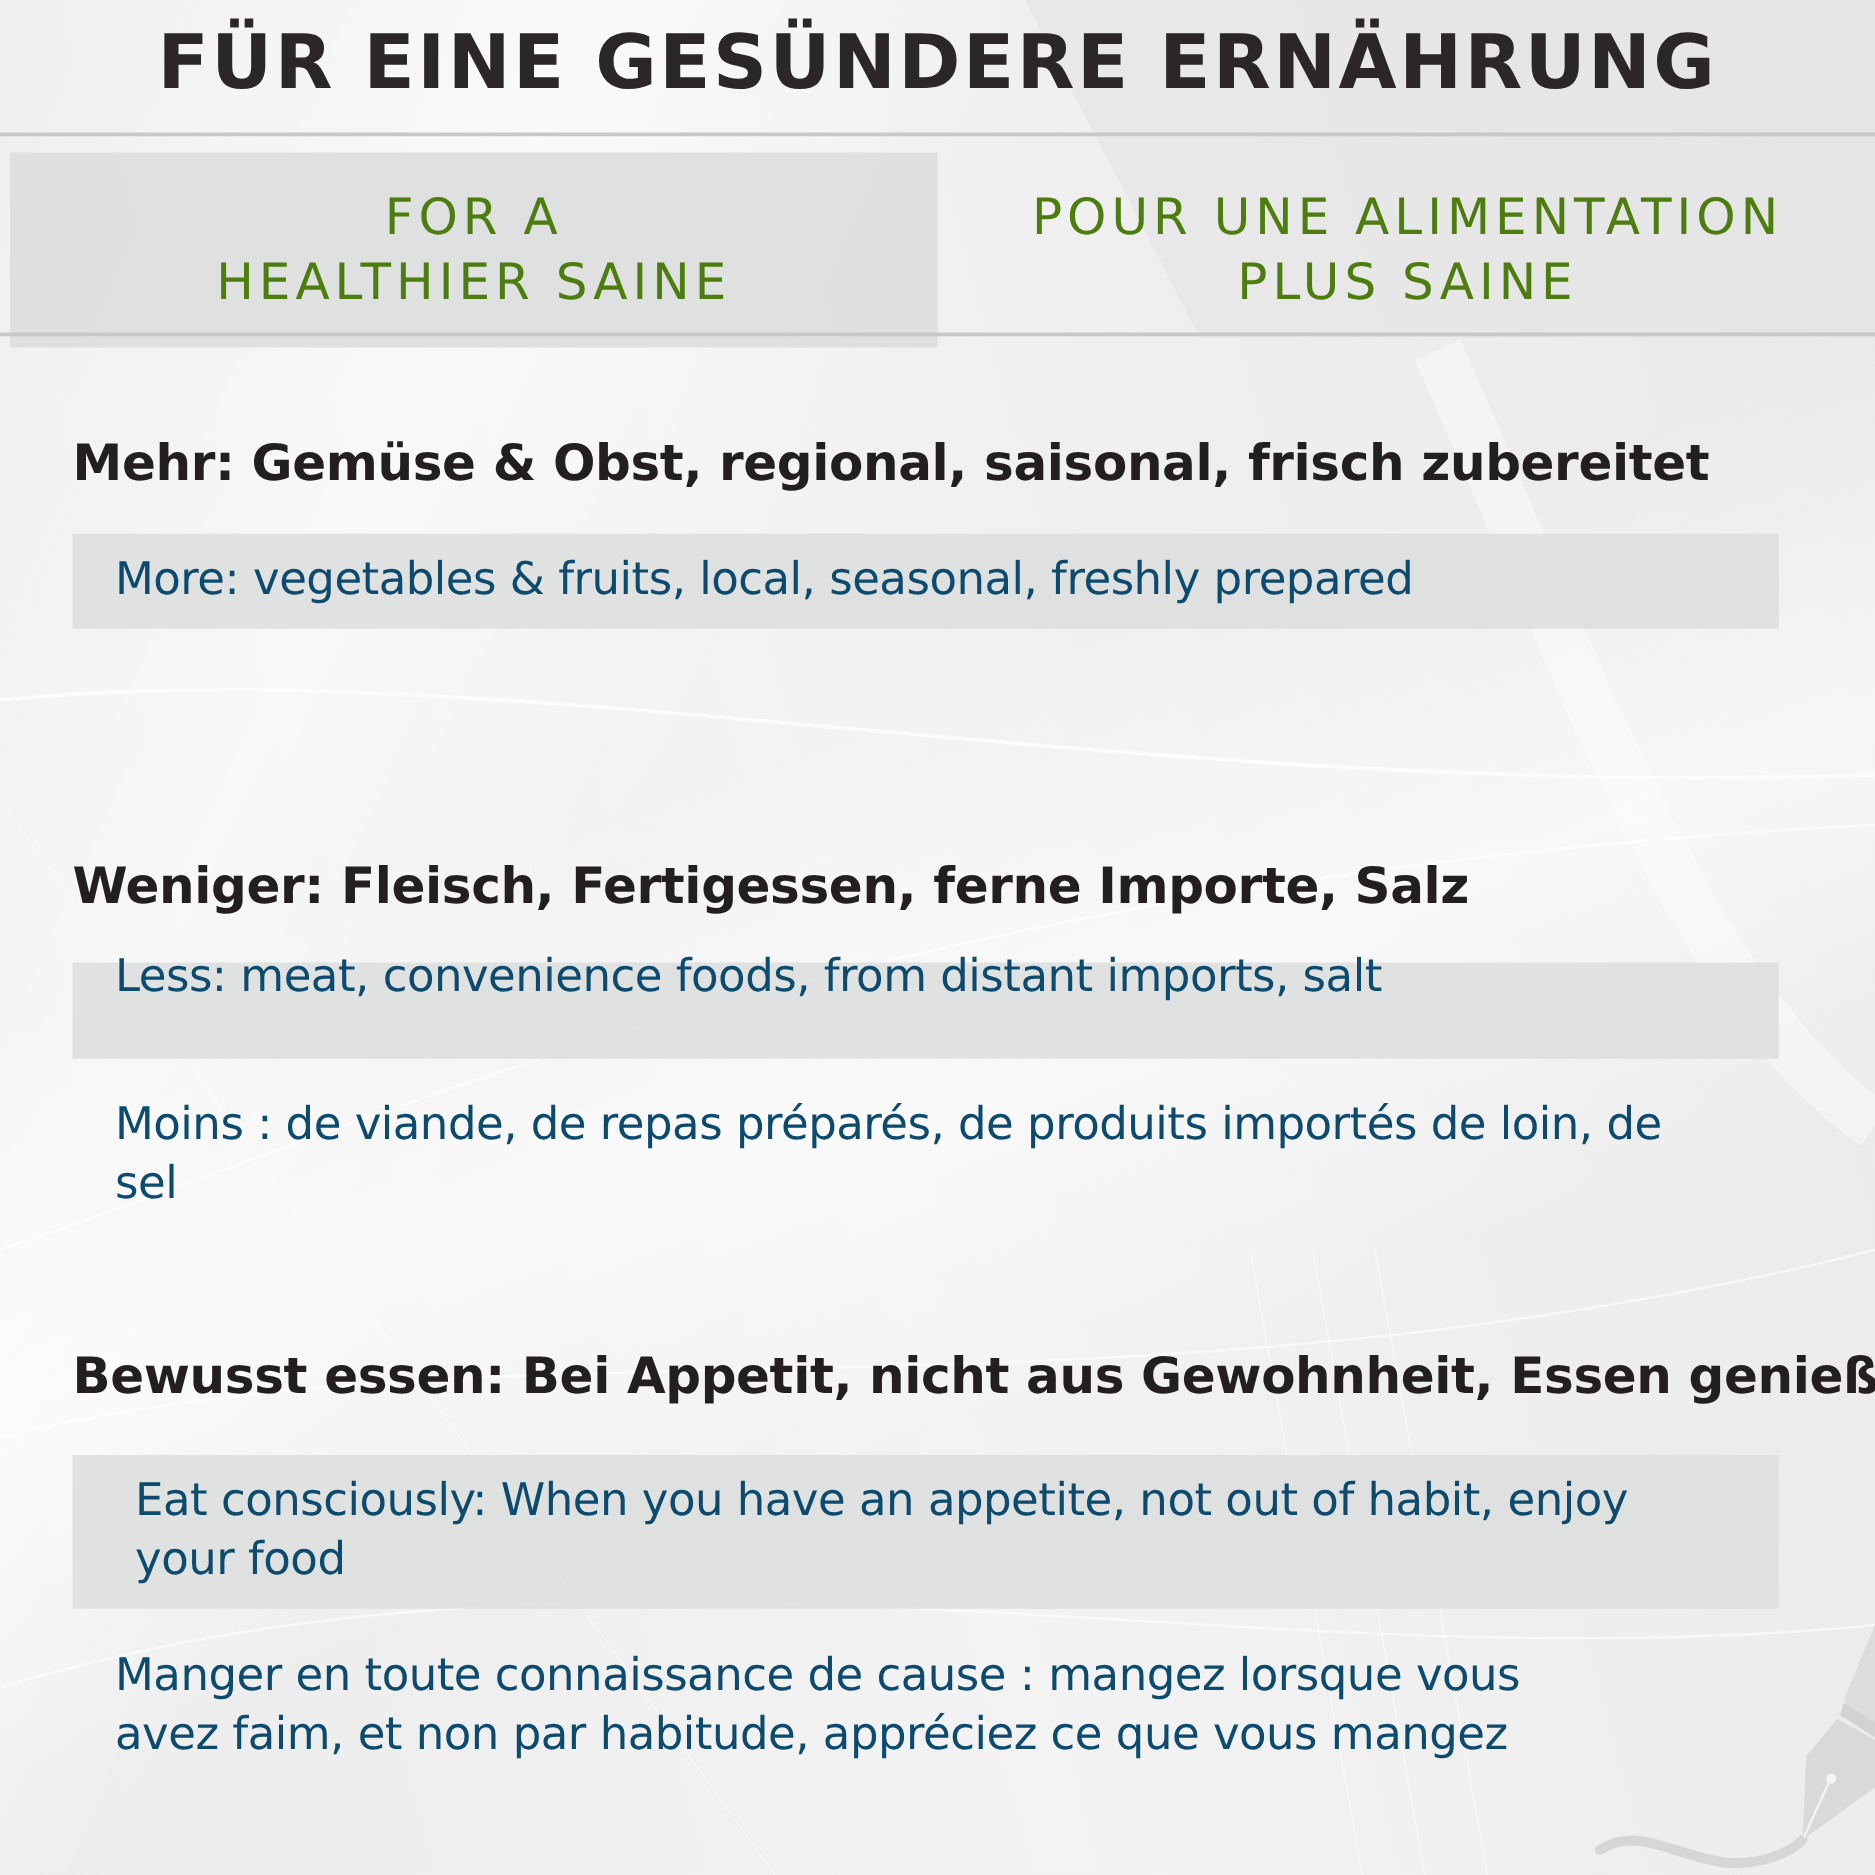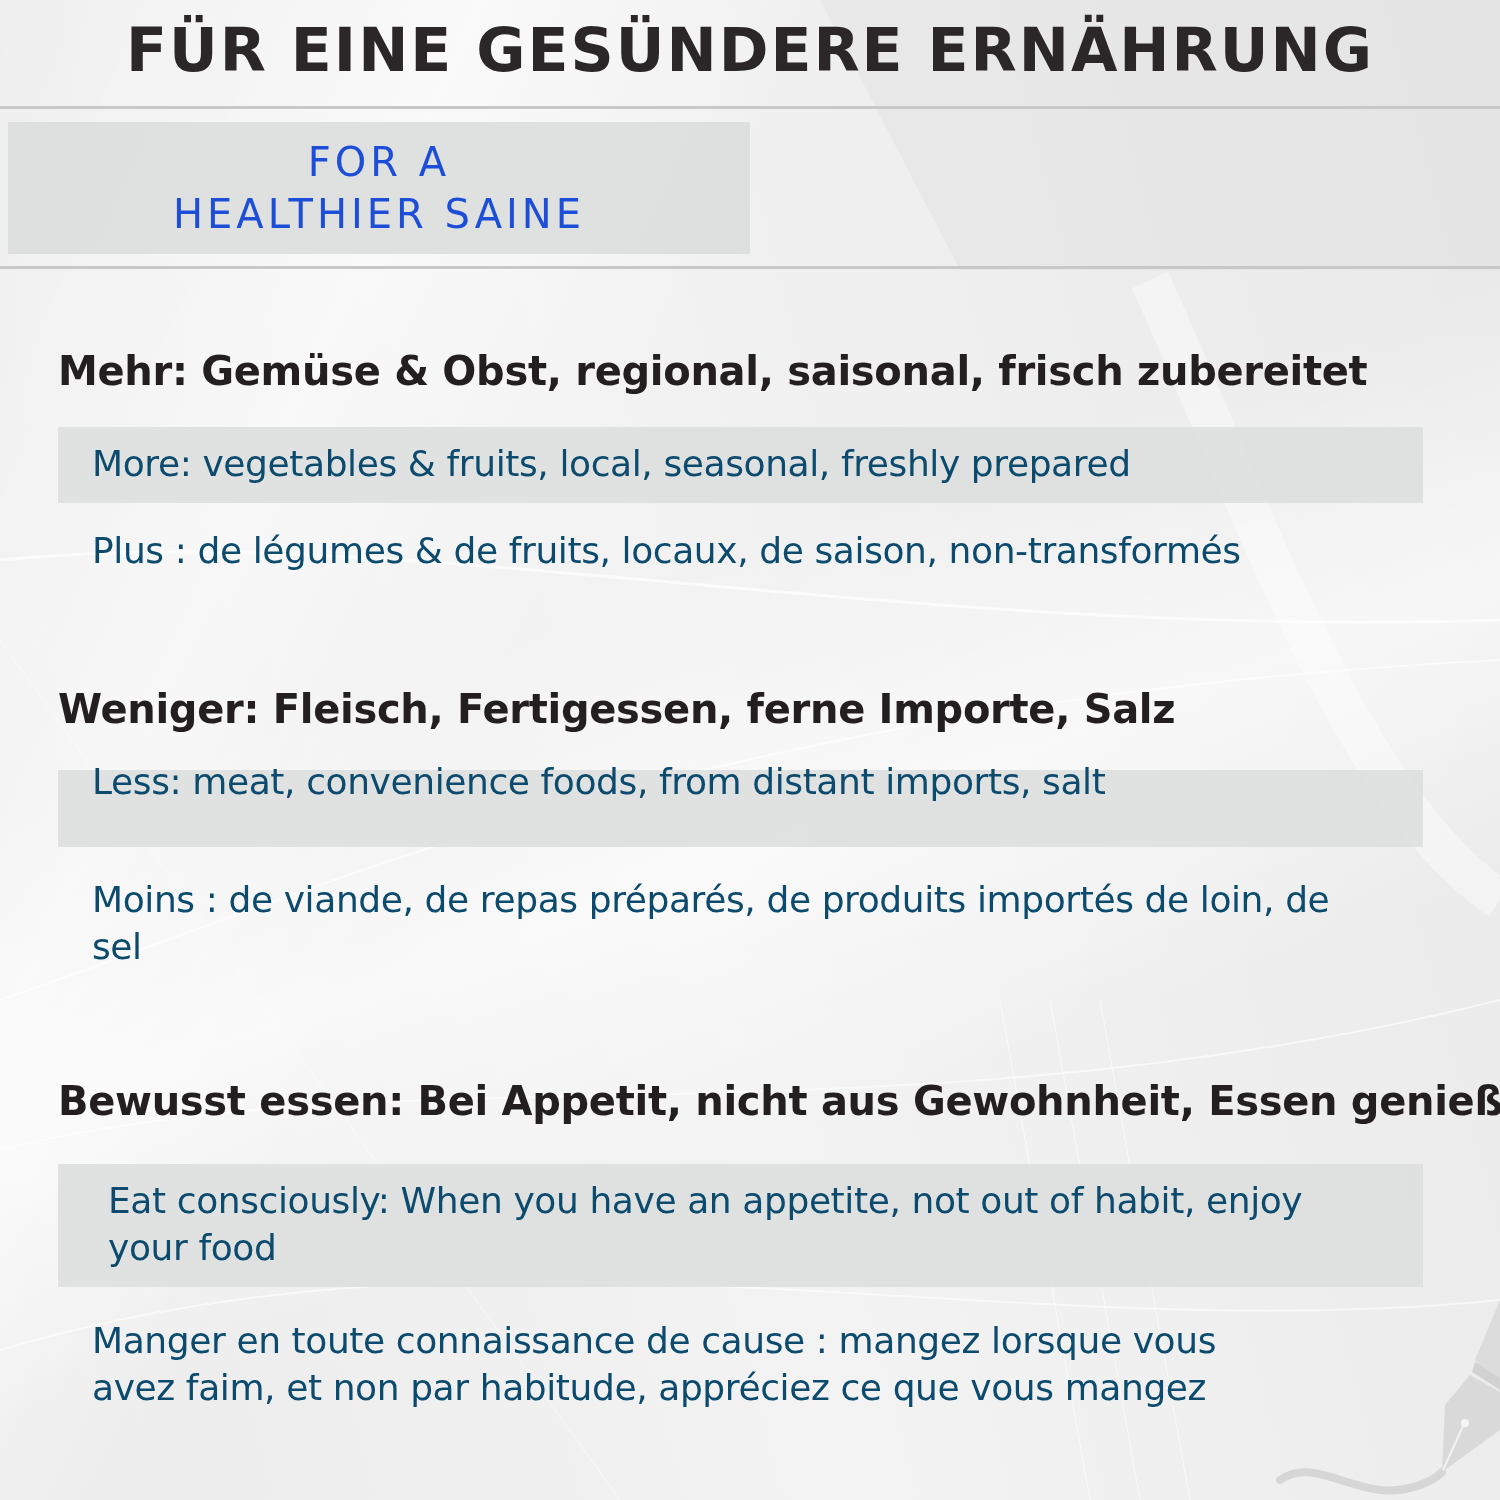--- a/index.html
+++ b/index.html
@@ -47,30 +47,30 @@
       width: 1500px;
       height: 3px;
       background: #c8c8c8;
     }
     .rule.top { top: 106px; }
     .rule.bottom { top: 266px; }
 
     .subtitle-box {
       position: absolute;
       top: 122px;
-      height: 132px;
+      height: 156px;
       display: flex;
       align-items: center;
       justify-content: center;
       text-align: center;
       font-family: "DejaVu Sans", sans-serif;
       font-size: 40px;
       letter-spacing: 4px;
       line-height: 52px;
-      color: #1d4ed8;
+      color: #4d7c0f;
     }
     .subtitle-box.en {
       left: 8px;
       width: 742px;
       background: rgba(218,220,220,0.85);
     }
     .subtitle-box.fr {
       left: 760px;
       width: 732px;
     }
@@ -128,27 +128,32 @@
 
   <div class="rule top"></div>
 
   <div class="subtitle-box en">
     <div>
       <span>FOR A</span>
       <span>HEALTHIER SAINE</span>
     </div>
   </div>
 
+  <div class="subtitle-box fr">
+    <div>
+      <span>POUR UNE ALIMENTATION</span>
+      <span>PLUS SAINE</span>
+    </div>
+  </div>
 
   <div class="rule bottom"></div>
 
   <div class="section-head" style="top:347px;text-align:center;">Mehr: Gemüse &amp; Obst, regional, saisonal, frisch zubereitet</div>
   <div class="band" style="top:427px;height:76px;"></div>
   <div class="line-text" style="top:440px;">More: vegetables &amp; fruits, local, seasonal, freshly prepared</div>
-  <div class="line-text" style="top:527px;">Plus : de légumes &amp; de fruits, locaux, de saison, non-transformés</div>
 
   <div class="section-head" style="top:685px;">Weniger: Fleisch, Fertigessen, ferne Importe, Salz</div>
   <div class="band" style="top:770px;height:77px;"></div>
   <div class="line-text" style="top:758px;">Less: meat, convenience foods, from distant imports, salt</div>
   <div class="line-text" style="top:876px;width:1240px;">Moins : de viande, de repas préparés, de produits importés de loin, de sel</div>
 
   <div class="section-head" style="top:1077px;">Bewusst essen: Bei Appetit, nicht aus Gewohnheit, Essen genießen</div>
   <div class="band" style="top:1164px;height:123px;"></div>
   <div class="line-text" style="top:1177px;width:1240px;margin-left:16px;">Eat consciously: When you have an appetite, not out of habit, enjoy your food</div>
   <div class="line-text" style="top:1317px;width:1160px;">Manger en toute connaissance de cause : mangez lorsque vous avez faim, et non par habitude, appréciez ce que vous mangez</div>

